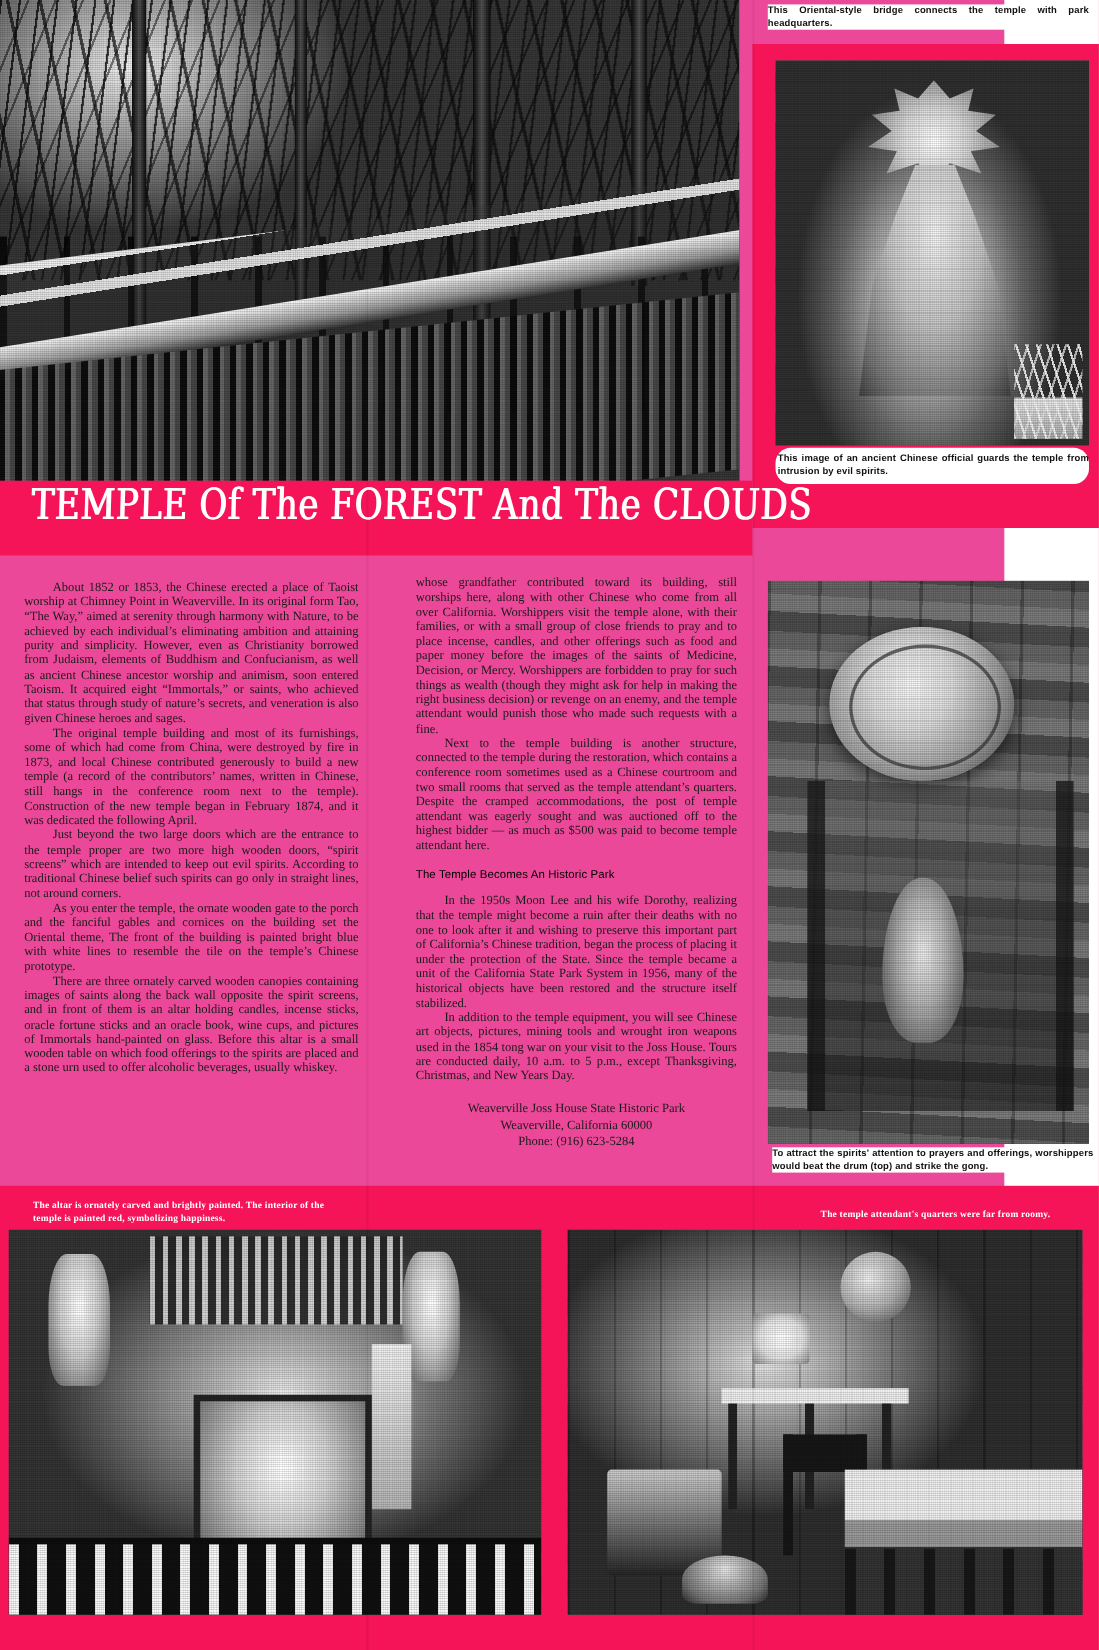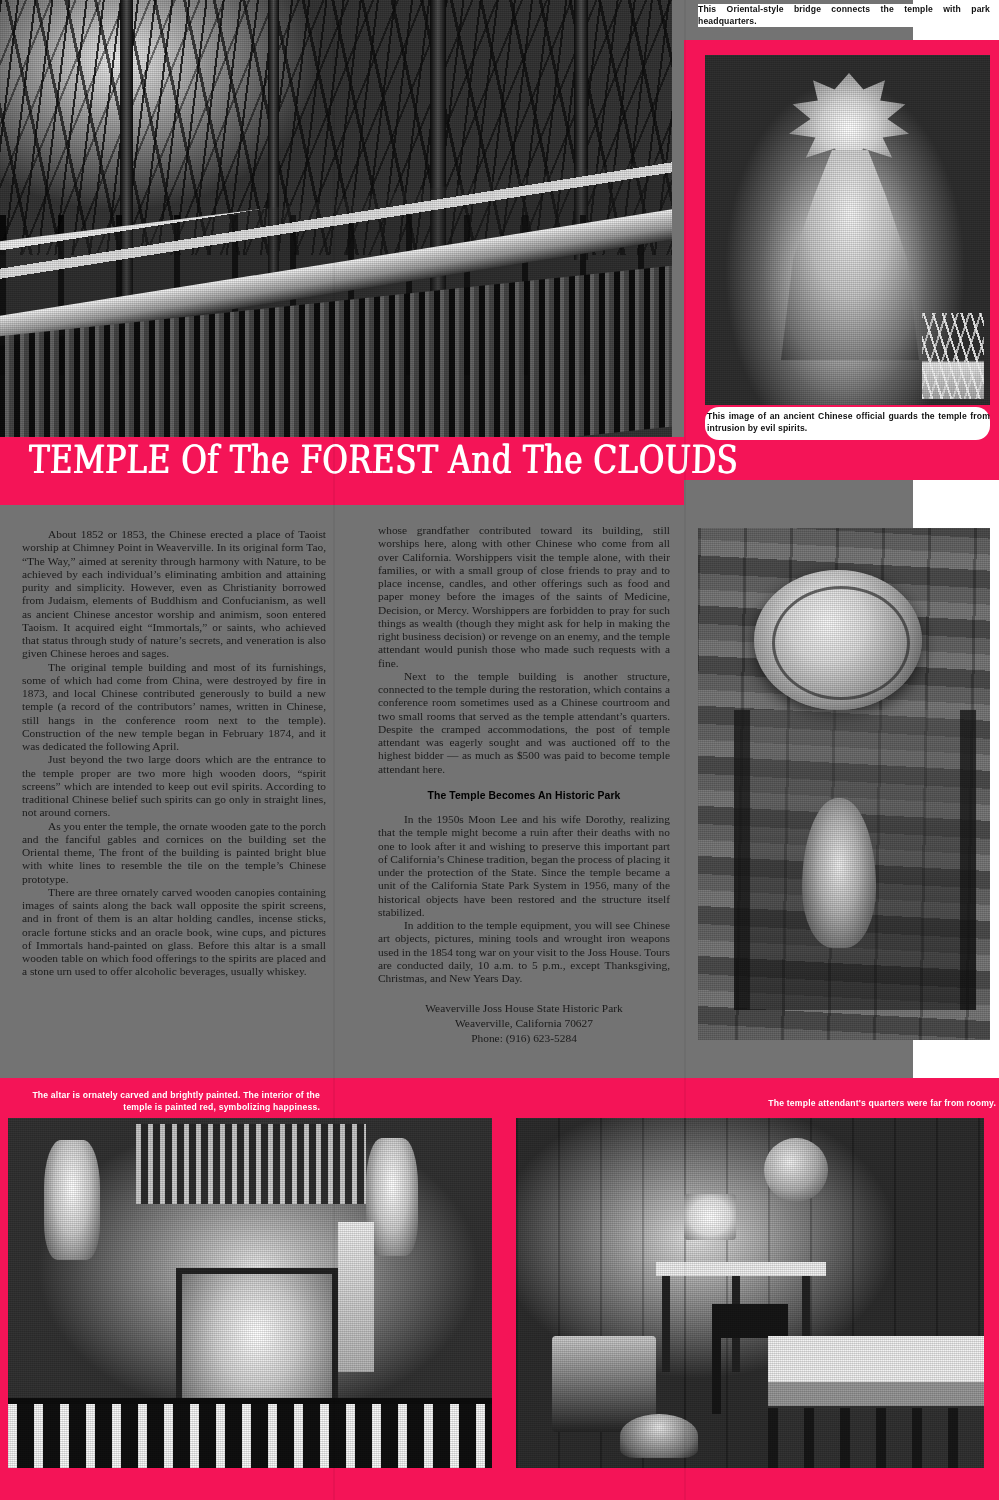--- a/index.html
+++ b/index.html
@@ -3,21 +3,21 @@
 <meta charset="utf-8">
 <style>
   html,body{margin:0;padding:0;}
   body{
     width:999px;height:1500px;
     background:#ffffff;
     font-family:"Liberation Serif", serif;
     overflow:hidden;
     position:relative;
   }
-  .page{position:relative;width:913px;height:1500px;background:#737373;}
+  .page{position:relative;width:913px;height:1500px;background:#ec4899;}
 
   
   .photo{
     position:absolute;
     background:#8d8d8d;
     overflow:hidden;
     filter:grayscale(1) contrast(1.05);
   }
   .photo .grain{
     position:absolute;inset:0;
@@ -94,24 +94,23 @@
   
   .cap-white{
     position:absolute;background:#ffffff;color:#111;
     font-family:"Liberation Sans", sans-serif;
     font-weight:bold;font-size:8.6px;line-height:11.5px;
     letter-spacing:.15px;
     text-align:justify;
   }
   .cap-pink{
     position:absolute;color:#ffffff;
-    font-family:Liberation Sans, sans-serif;
+    font-family:Liberation Serif, serif;
     font-weight:bold;font-size:8.6px;line-height:11.5px;
     letter-spacing:.2px;
-    text-align:right;
   }
 
   
   #banner{left:0;top:437px;width:684px;height:68px;}
   #banner-title{
     position:absolute;left:28px;top:444px;width:640px;height:56px;
     color:#ffffff;
     font-family:"DejaVu Serif", serif;
     font-size:31px;
     letter-spacing:.5px;
@@ -127,22 +126,22 @@
     font-family:"Liberation Serif", serif;
     font-size:11.4px;line-height:13.25px;
     color:#1a1a1a;text-align:justify;
     -webkit-hyphens:none;hyphens:none;
   }
   .col p{margin:0;text-indent:26px;}
   #col-left{left:22px;top:528px;width:304px;}
   #col-right{left:378px;top:524px;width:292px;}
   .subhead{
     font-family:"Liberation Sans", sans-serif;
-    font-weight:bold;font-size:10.4px;
-    text-align:center;text-indent:0 !important;
+    font-weight:normal;font-size:10.4px;
+    text-indent:0 !important;
     margin:13px 0 11px 0 !important;
     letter-spacing:.1px;color:#000;
   }
   .addr{text-align:center;text-indent:0 !important;margin-top:16px !important;line-height:15px;}
 
   
   #drum-photo{
     left:698px;top:528px;width:292px;height:512px;
     background:
       repeating-linear-gradient(3deg,#6e675d 0 16px,#564f46 16px 34px,#827a6f 34px 50px);
@@ -268,32 +267,33 @@
     <p>There are three ornately carved wooden canopies containing images of saints along the back wall opposite the spirit screens, and in front of them is an altar holding candles, incense sticks, oracle fortune sticks and an oracle book, wine cups, and pictures of Immortals hand-painted on glass. Before this altar is a small wooden table on which food offerings to the spirits are placed and a stone urn used to offer alcoholic beverages, usually whiskey.</p>
   </div>
 
   <div class="col" id="col-right">
     <p style="text-indent:0;">whose grandfather contributed toward its building, still worships here, along with other Chinese who come from all over California. Worshippers visit the temple alone, with their families, or with a small group of close friends to pray and to place incense, candles, and other offerings such as food and paper money before the images of the saints of Medicine, Decision, or Mercy. Worshippers are forbidden to pray for such things as wealth (though they might ask for help in making the right business decision) or revenge on an enemy, and the temple attendant would punish those who made such requests with a fine.</p>
     <p>Next to the temple building is another structure, connected to the temple during the restoration, which contains a conference room sometimes used as a Chinese courtroom and two small rooms that served as the temple attendant’s quarters. Despite the cramped accommodations, the post of temple attendant was eagerly sought and was auctioned off to the highest bidder — as much as $500 was paid to become temple attendant here.</p>
     <p class="subhead">The Temple Becomes An Historic Park</p>
     <p>In the 1950s Moon Lee and his wife Dorothy, realizing that the temple might become a ruin after their deaths with no one to look after it and wishing to preserve this important part of California’s Chinese tradition, began the process of placing it under the protection of the State. Since the temple became a unit of the California State Park System in 1956, many of the historical objects have been restored and the structure itself stabilized.</p>
     <p>In addition to the temple equipment, you will see Chinese art objects, pictures, mining tools and wrought iron weapons used in the 1854 tong war on your visit to the Joss House. Tours are conducted daily, 10 a.m. to 5 p.m., except Thanksgiving, Christmas, and New Years Day.</p>
     <p class="addr">Weaverville Joss House State Historic Park</p>
-    <p class="addr" style="margin-top:0 !important;">Weaverville, California  70627</p>
+    <p class="addr" style="margin-top:0 !important;">Weaverville, California  60000</p>
     <p class="addr" style="margin-top:0 !important;">Phone:  (916) 623-5284</p>
   </div>
 
   <div class="photo" id="drum-photo">
     <div class="beams"></div>
     <div class="drum"></div>
     <div class="drum-ring"></div>
     <div class="frame"></div>
     <div class="gong"></div>
     <div class="grain"></div>
   </div>
+  <div class="cap-white" style="left:702px;top:1043px;width:292px;">To attract the spirits' attention to prayers and offerings, worshippers would beat the drum (top) and strike the gong.</div>
 
   <div class="pink" style="left:0;top:1078px;width:999px;height:422px;"></div>
 
   <div class="cap-pink" style="left:30px;top:1090px;width:290px;">The altar is ornately carved and brightly painted. The interior of the temple is painted red, symbolizing happiness.</div>
 
   <div class="cap-pink" style="left:746px;top:1098px;width:250px;">The temple attendant's quarters were far from roomy.</div>
 
   <div class="photo" id="altar-photo">
     <div class="canopy"></div>
     <div class="lanternL"></div>

